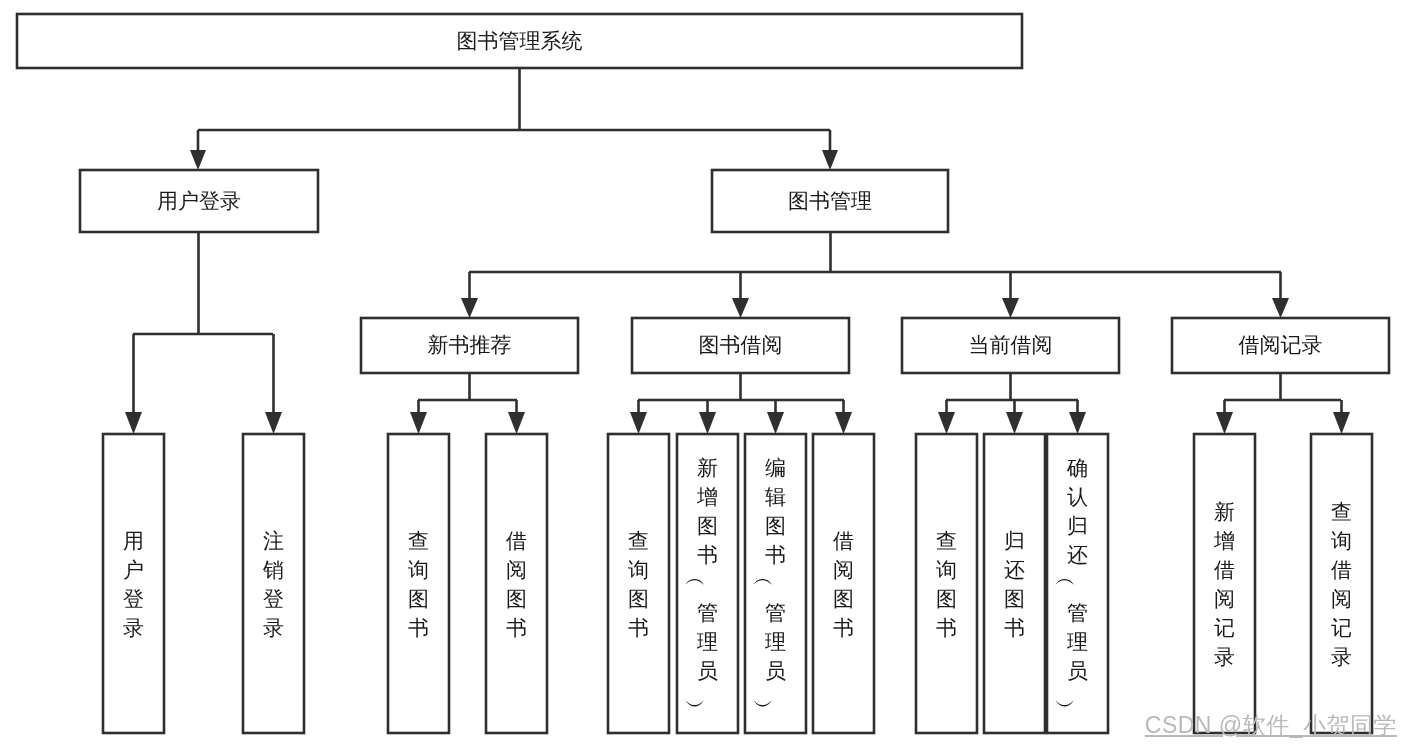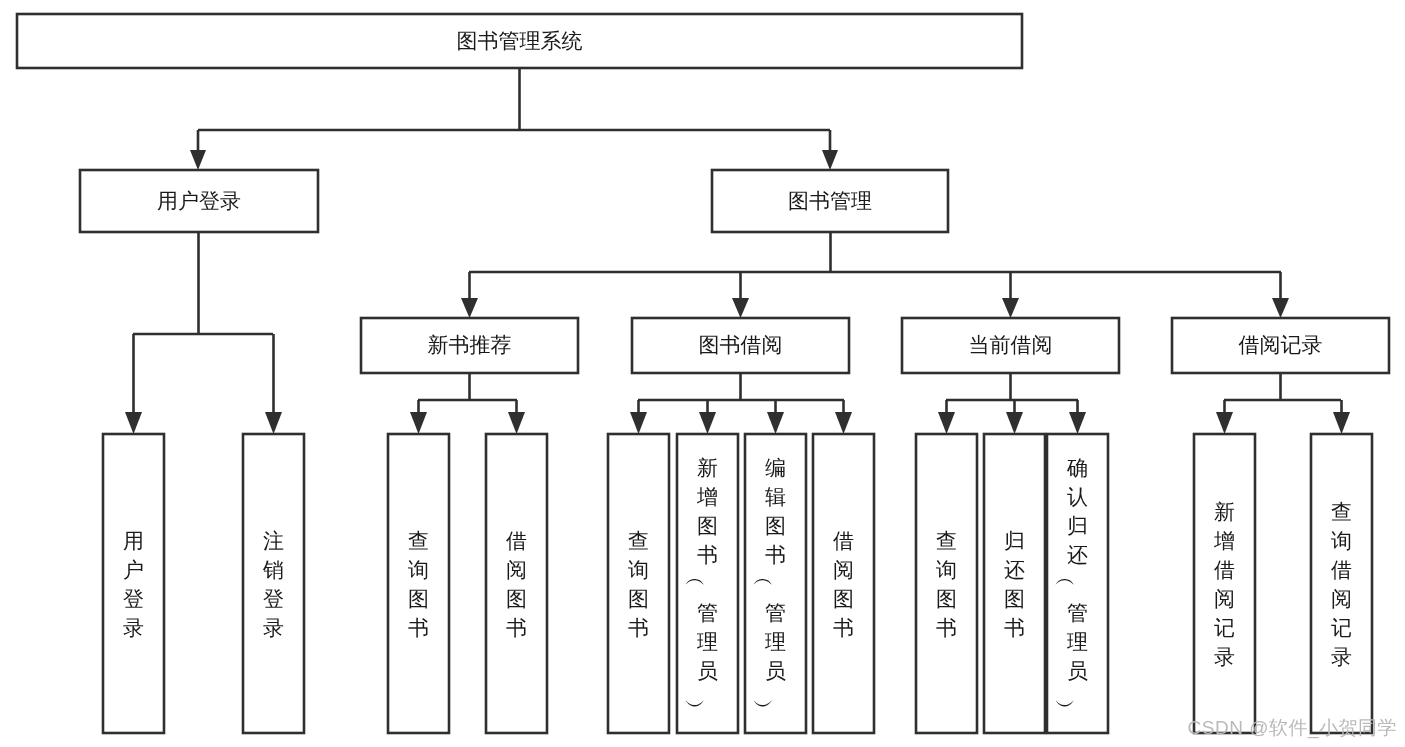--- a/index.html
+++ b/index.html
@@ -54,25 +54,26 @@
     font-family: "Liberation Sans", "DejaVu Sans", sans-serif;
     fill: #1a1a1a;
     font-size: 21px;
     text-anchor: middle;
   }
   .watermark {
     position: absolute;
     right: 8px;
     bottom: 6px;
     font-family: "Liberation Sans", "DejaVu Sans", sans-serif;
-    font-size: 19px;
+    font-size: 23px;
     color: #b9b9b9;
     letter-spacing: 0.5px;
     white-space: nowrap;
     pointer-events: none;
+    text-decoration: underline;
   }
 </style>
 </head>
 <body>
 
 <div id="diagram-root">
 
   <svg id="flowchart" viewBox="0 0 1405 747">
 
     <g>

